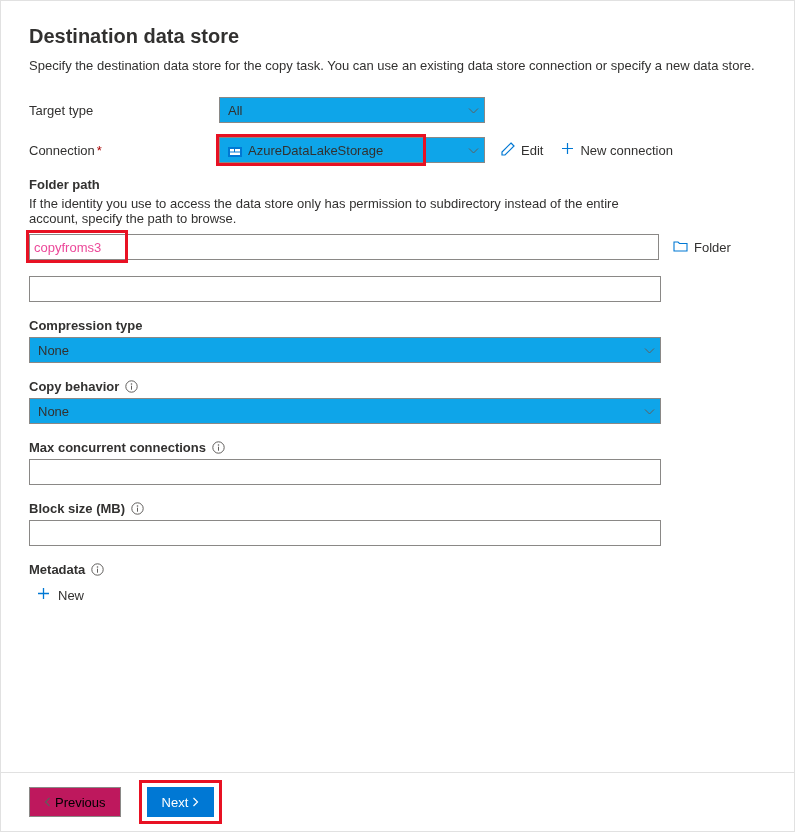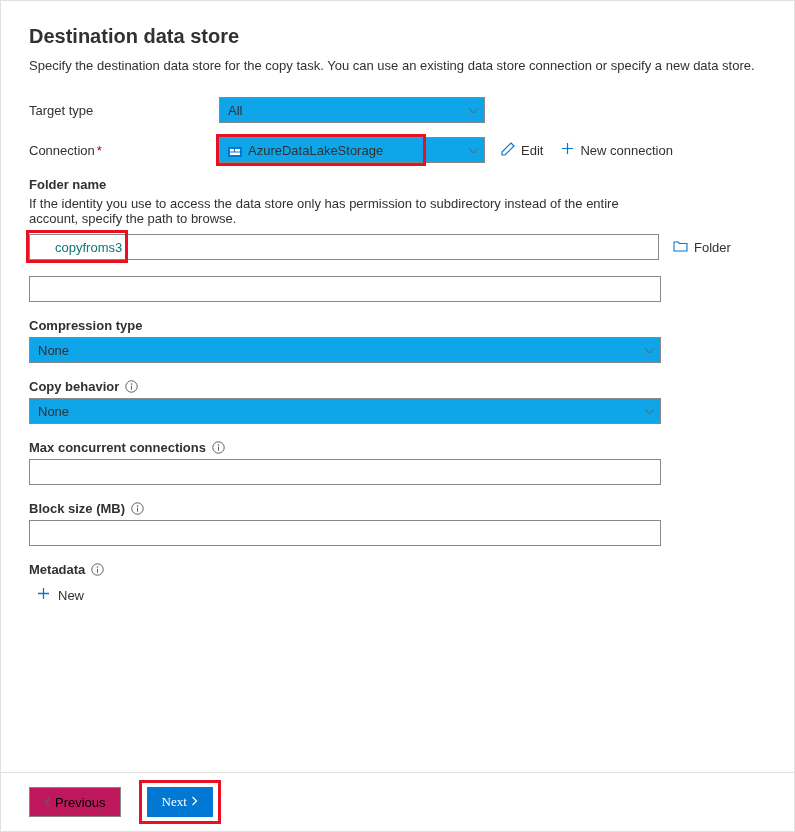--- a/index.html
+++ b/index.html
@@ -107,24 +107,24 @@
       max-width: 620px;
     }
     .input-row {
       display: flex;
       align-items: center;
       gap: 14px;
     }
     .text-input {
       height: 26px;
       border: 1px solid #8a8886;
-      padding: 0 25px;
+      padding: 0 4px;
       font-size: 13px;
       font-family: inherit;
-      color: #0f766e;
+      color: #ec4899;
     }
     .text-input.full { width: 630px; }
     .text-input.wide { width: 632px; }
     .browse-link {
       display: flex;
       align-items: center;
       gap: 6px;
       cursor: pointer;
       font-size: 13px;
       color: #323130;
@@ -170,21 +170,20 @@
       gap: 4px;
     }
     .btn-primary {
       background: #0078d4;
       border-color: #0078d4;
       color: #fff;
     }
     .next-wrap {
       position: relative;
       display: inline-block;
-      font-family: Liberation Serif, serif;
     }
   </style>
 </head>
 <body>
 
 <div class="content">
   <h1>Destination data store</h1>
   <p class="description">Specify the destination data store for the copy task. You can use an existing data store connection or specify a new data store.</p>
 
   <div class="form-row">
@@ -238,21 +237,21 @@
           <svg width="13" height="13" viewBox="0 0 13 13">
               <path d="M6.5 1 V12 M1 6.5 H12" stroke="#0078d4" stroke-width="1.2"></path>
             </svg>
         </span>
         <span>New connection</span>
       </div>
     </div>
   </div>
 
   <div class="section">
-    <div class="section-label">Folder name</div>
+    <div class="section-label">Folder path</div>
     <div class="section-hint">If the identity you use to access the data store only has permission to subdirectory instead of the entire account, specify the path to browse.</div>
     <div class="input-row" style="position:relative;">
       <input type="text" class="text-input full" value="copyfroms3" style="">
       <div class="hl-box" style="left:-3px; top:-4px; width:102px; height:33px;"></div>
       <div class="browse-link">
         <span>
           <svg width="15" height="12" viewBox="0 0 15 12">
               <path d="M1 2 L5 2 L6.5 3.5 L14 3.5 L14 11 L1 11 Z" stroke="#0078d4" stroke-width="1.1" fill="none"></path>
             </svg>
         </span>

